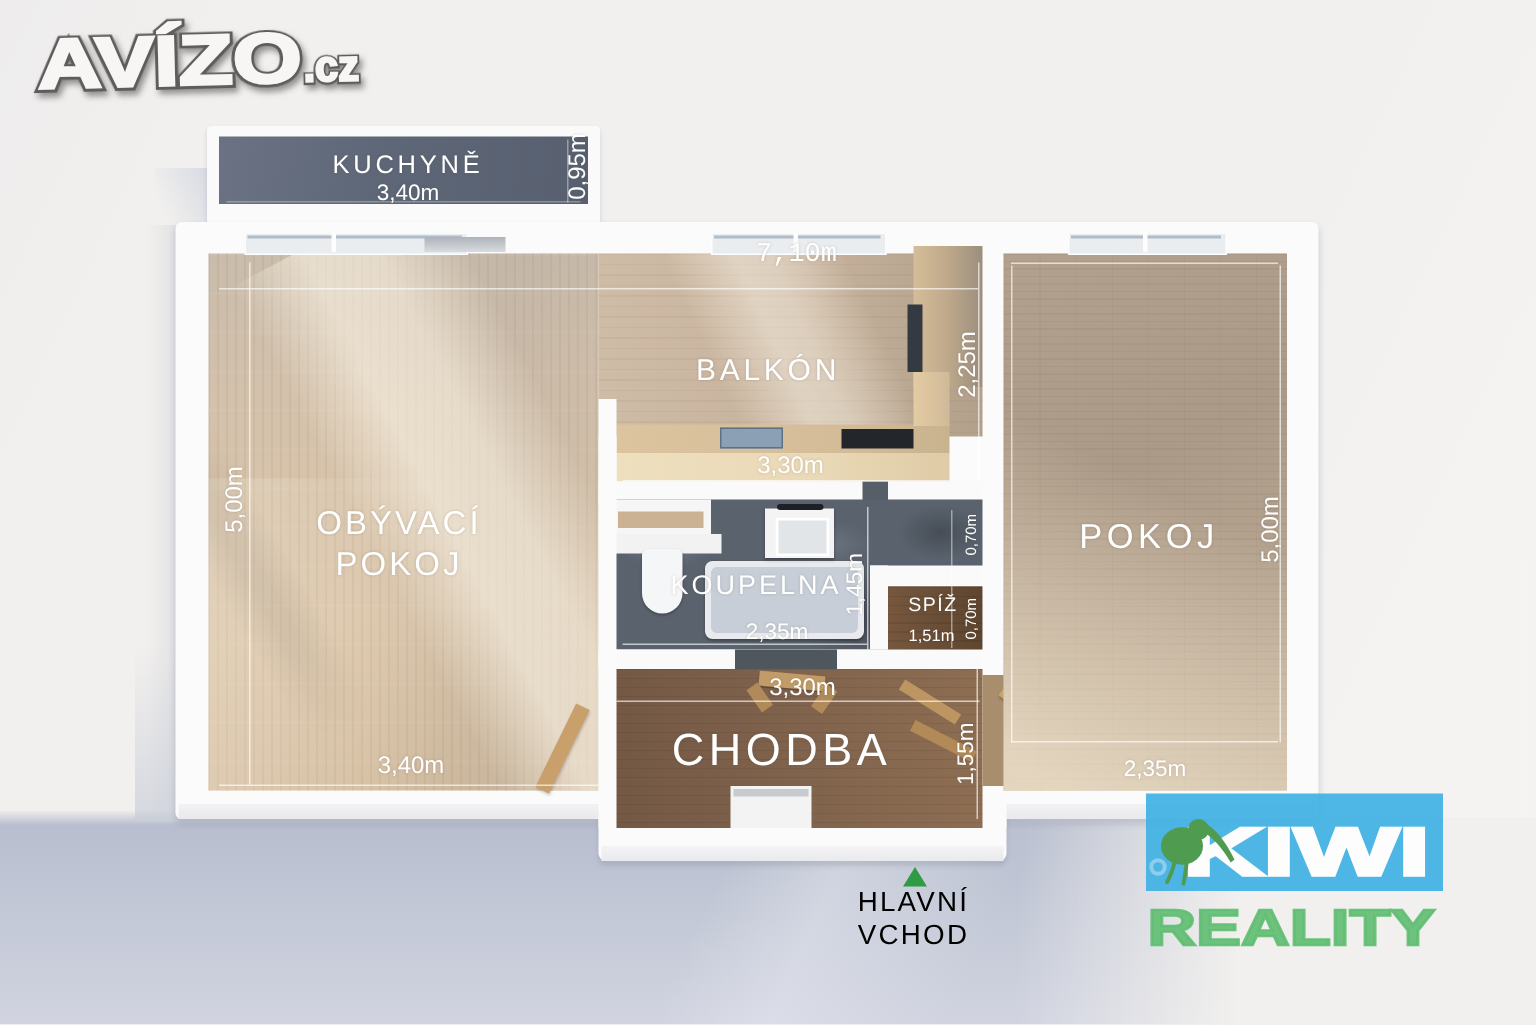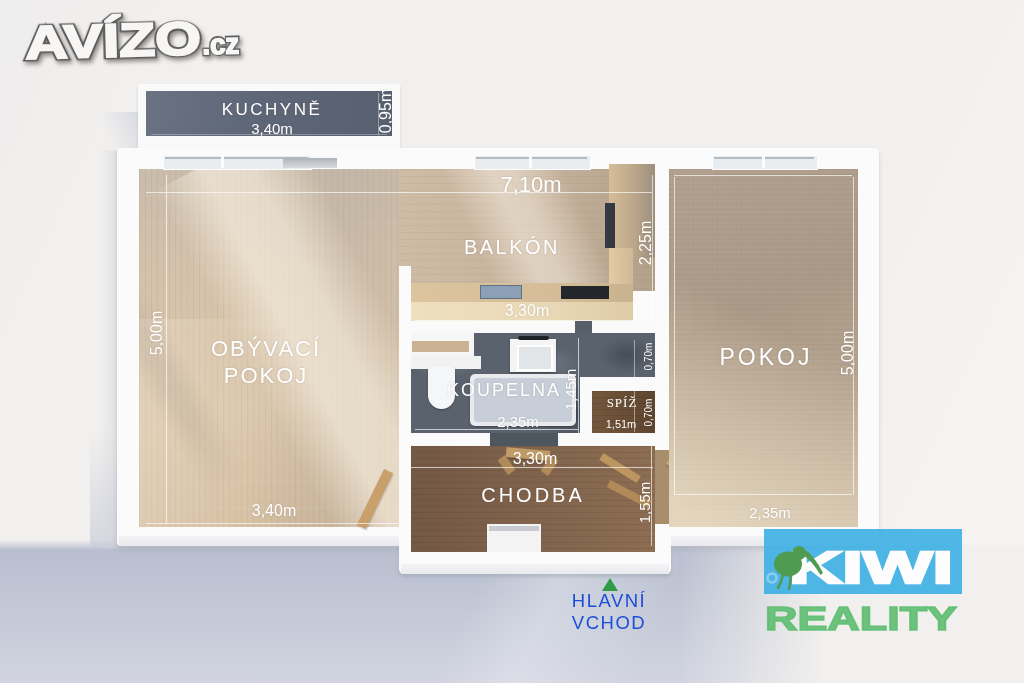--- a/index.html
+++ b/index.html
@@ -174,21 +174,21 @@
 <div class="dim" style="left:378px;top:93px;width:1px;height:42px;opacity:.6;"></div>
 
 <div class="dim" style="left:411px;top:467px;width:242px;height:1px;"></div>
 <div class="dim" style="left:651px;top:446px;width:1px;height:100px;"></div>
 
 <div class="dim" style="left:674px;top:175px;width:178px;height:1px;"></div>
 <div class="dim" style="left:674px;top:494px;width:178px;height:1px;"></div>
 <div class="dim" style="left:853px;top:177px;width:1px;height:318px;"></div>
 <div class="dim" style="left:674px;top:177px;width:1px;height:318px;"></div>
 
-<div class="lbl" style="left:481px;top:172px;width:100px;font-size:22px;">7,10m</div>
+<div class="lbl" style="left:481px;top:160px;width:100px;font-size:18px;font-family:Liberation Mono, monospace;">7,10m</div>
 
 <div class="lbl" style="left:412px;top:236px;width:200px;font-size:20px;letter-spacing:2.5px;">BALKÓN</div>
 
 <div class="lbl rot" style="left:117px;top:324px;width:80px;font-size:16px;">5,00m</div>
 
 <div class="lbl" style="left:166px;top:335px;width:200px;font-size:22px;letter-spacing:2px;line-height:27px;">OBÝVACÍ<br>POKOJ</div>
 
 <div class="lbl" style="left:224px;top:502px;width:100px;font-size:16px;">3,40m</div>
 
 <div class="lbl" style="left:477px;top:302px;width:100px;font-size:16px;">3,30m</div>
@@ -196,41 +196,41 @@
 <div class="lbl rot" style="left:606px;top:234px;width:80px;font-size:16px;">2,25m</div>
 
 <div class="lbl" style="left:419px;top:380px;width:170px;font-size:18px;letter-spacing:2px;">KOUPELNA</div>
 
 <div class="lbl" style="left:468px;top:413px;width:100px;font-size:15px;">2,35m</div>
 
 <div class="lbl rot" style="left:530px;top:381px;width:80px;font-size:15px;">1,45m</div>
 
 <div class="lbl rot" style="left:618px;top:351px;width:60px;font-size:10px;">0,70m</div>
 
-<div class="lbl" style="left:592px;top:395px;width:60px;font-size:13px;letter-spacing:1px;font-family:Liberation Serif, serif;">SPÍŽ</div>
+<div class="lbl" style="left:592px;top:395px;width:60px;font-size:13px;letter-spacing:1px;">SPÍŽ</div>
 
 <div class="lbl" style="left:591px;top:418px;width:60px;font-size:11px;">1,51m</div>
 
 <div class="lbl rot" style="left:618px;top:407px;width:60px;font-size:10px;">0,70m</div>
 
 <div class="lbl" style="left:485px;top:450px;width:100px;font-size:16px;">3,30m</div>
 
-<div class="lbl" style="left:433px;top:484px;width:200px;font-size:20px;letter-spacing:3px;">CHODBA</div>
+<div class="lbl" style="left:421px;top:484px;width:200px;font-size:30px;letter-spacing:3px;">CHODBA</div>
 
 <div class="lbl rot" style="left:604px;top:494px;width:80px;font-size:15px;">1,55m</div>
 
 <div class="lbl" style="left:720px;top:504px;width:100px;font-size:15px;">2,35m</div>
 
 <div class="lbl" style="left:666px;top:344px;width:200px;font-size:23px;letter-spacing:3px;">POKOJ</div>
 
 <div class="lbl rot" style="left:808px;top:344px;width:80px;font-size:16px;">5,00m</div>
 
 <div class="abs" style="left:602px;top:578px;width:0;height:0;border-left:8px solid transparent;border-right:8px solid transparent;border-bottom:13px solid #2f9b45;"></div>
 
-<div class="abs" style="left:509px;top:590px;width:200px;text-align:center;color:#1d4ed8;font-size:18.5px;letter-spacing:1.5px;line-height:22px;">HLAVNÍ<br>VCHOD</div>
+<div class="abs" style="left:509px;top:590px;width:200px;text-align:center;color:#000000;font-size:18.5px;letter-spacing:1.5px;line-height:22px;">HLAVNÍ<br>VCHOD</div>
 
 <svg class="abs" style="left:10px;top:1px;" width="260" height="70" viewBox="0 0 260 70">
   <g transform="rotate(-1.5 130 35)" font-family="Liberation Sans" font-weight="bold">
     <g style="filter:drop-shadow(2px 3px 2px rgba(105,103,100,.7));">
       <text x="15" y="55" font-size="47" fill="#595959" stroke="#5d5d5d" stroke-width="5.2" textLength="176" lengthAdjust="spacingAndGlyphs">AVÍZO</text>
       <text x="192" y="55" font-size="29" fill="#595959" stroke="#5d5d5d" stroke-width="4.2" textLength="37" lengthAdjust="spacingAndGlyphs">.cz</text>
     </g>
     <text x="15" y="55" font-size="47" fill="#f7f6f5" stroke="#f7f6f5" stroke-width="2" textLength="176" lengthAdjust="spacingAndGlyphs">AVÍZO</text>
     <text x="192" y="55" font-size="29" fill="#f7f6f5" stroke="#f7f6f5" stroke-width="1.6" textLength="37" lengthAdjust="spacingAndGlyphs">.cz</text>
   </g>

